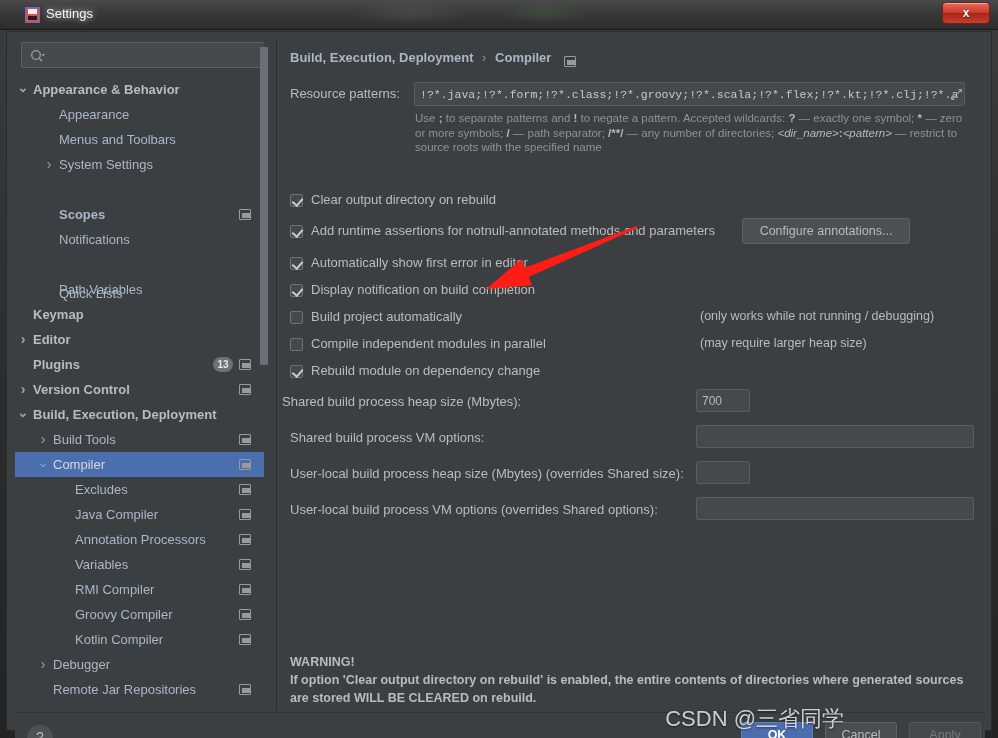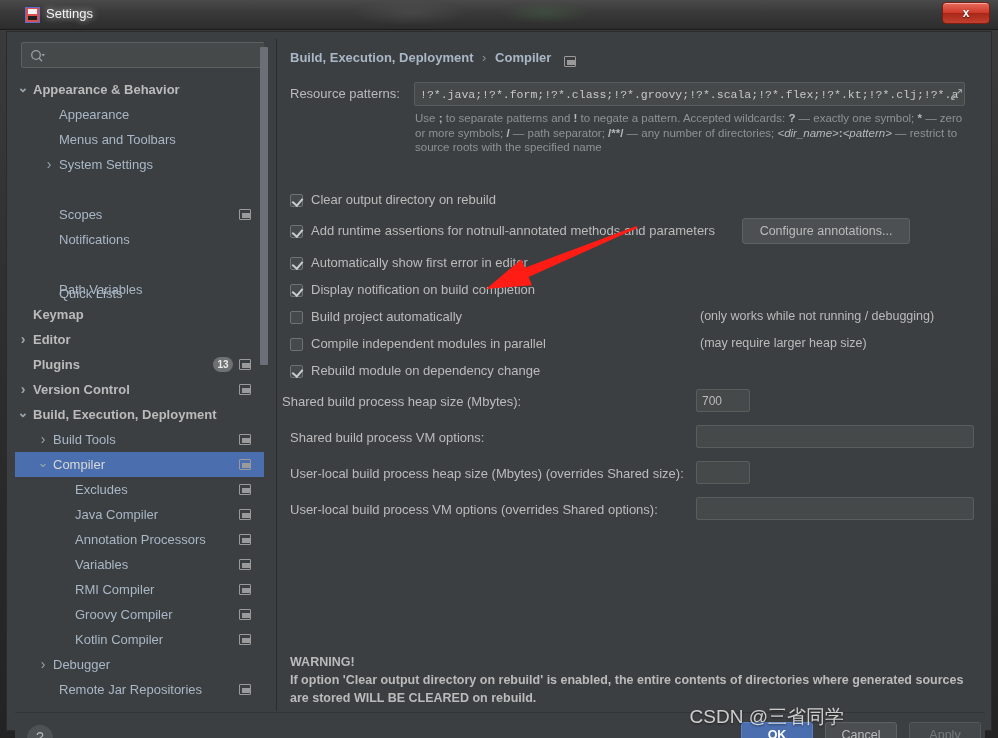--- a/index.html
+++ b/index.html
@@ -227,21 +227,21 @@
 
   
   #arrow-layer {
     position:absolute; left:0; top:0; width:998px; height:738px;
     pointer-events:none;
   }
 
   
   #watermark {
     position:absolute; left:844px; top:704px;
-    font-size:19px; color:rgba(240,240,240,.82);
+    font-size:22px; color:rgba(240,240,240,.82);
     white-space:nowrap;
     transform: translateX(-100%);
     font-family:"Liberation Sans",sans-serif;
     text-shadow: 0 1px 2px rgba(0,0,0,.5);
   }
 </style>
 </head>
 <body>
 
 <div id="window">
@@ -275,21 +275,21 @@
             <span class="lbl" style="left: 44px;">Appearance</span>
           </div>
           <div class="tree-row" style="top: 50px; position: absolute; left: 0px; width: 250px;">
             <span class="lbl" style="left: 44px;">Menus and Toolbars</span>
           </div>
           <div class="tree-row" style="top: 75px; position: absolute; left: 0px; width: 250px;">
             <span class="twisty" style="left: 28px; font-size: 14px;">›</span>
             <span class="lbl" style="left: 44px;">System Settings</span>
           </div>
           <div class="tree-row" style="top: 125px; position: absolute; left: 0px; width: 250px;">
-            <span class="lbl" style="left: 44px;">Scopes</span>
+            <span class="lbl" style="left: 44px; font-weight: bold;">Scopes</span>
             <span class="copy-badge"></span>
           </div>
           <div class="tree-row" style="top: 150px; position: absolute; left: 0px; width: 250px;">
             <span class="lbl" style="left: 44px;">Notifications</span>
           </div>
           <div class="tree-row" style="top: 175px; position: absolute; left: 0px; width: 250px; margin-top: 29px;">
             <span class="lbl" style="left: 44px;">Quick Lists</span>
           </div>
           <div class="tree-row" style="top: 200px; position: absolute; left: 0px; width: 250px;">
             <span class="lbl" style="left: 44px;">Path Variables</span>
@@ -351,21 +351,21 @@
           </div>
           <div class="tree-row" style="top: 550px; position: absolute; left: 0px; width: 250px;">
             <span class="lbl" style="left: 60px;">Kotlin Compiler</span>
             <span class="copy-badge"></span>
           </div>
           <div class="tree-row" style="top: 575px; position: absolute; left: 0px; width: 250px;">
             <span class="twisty" style="left: 22px; font-size: 14px;">›</span>
             <span class="lbl" style="left: 38px;">Debugger</span>
           </div>
           <div class="tree-row" style="top: 600px; position: absolute; left: 0px; width: 250px;">
-            <span class="lbl" style="left: 44px;">Remote Jar Repositories</span>
+            <span class="lbl" style="left: 38px;">Remote Jar Repositories</span>
             <span class="copy-badge"></span>
           </div>
         </div>
       <div id="tree-scrollbar-track">
         <div id="tree-scrollbar-thumb" style="top: 8px;"></div>
       </div>
     </div>
 
     <div id="right-pane">
 

